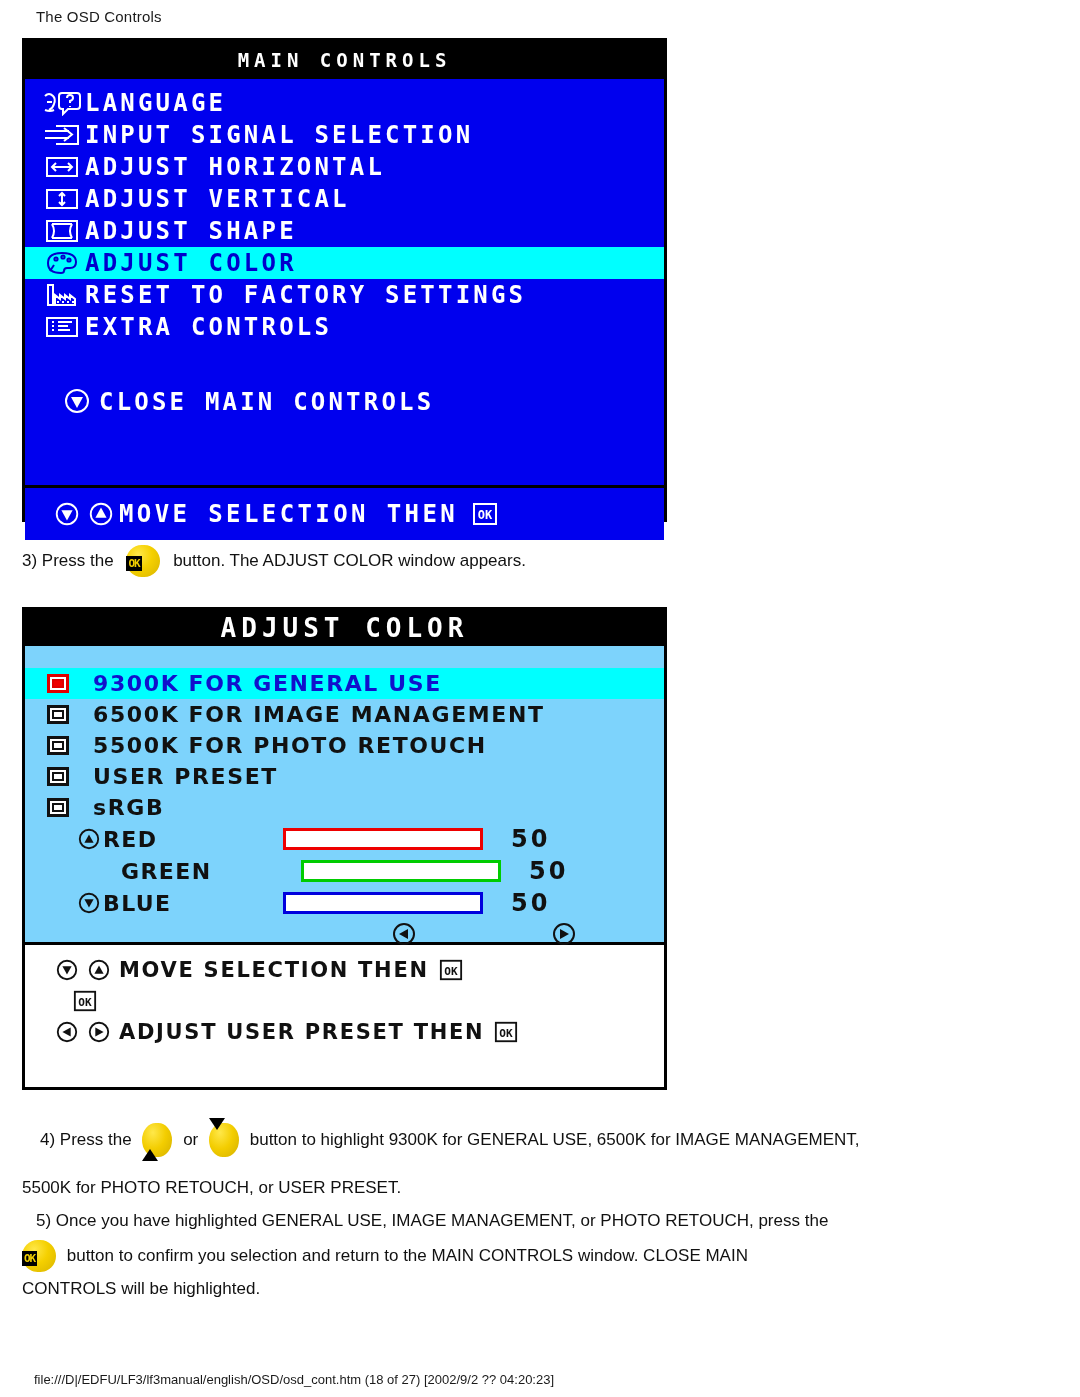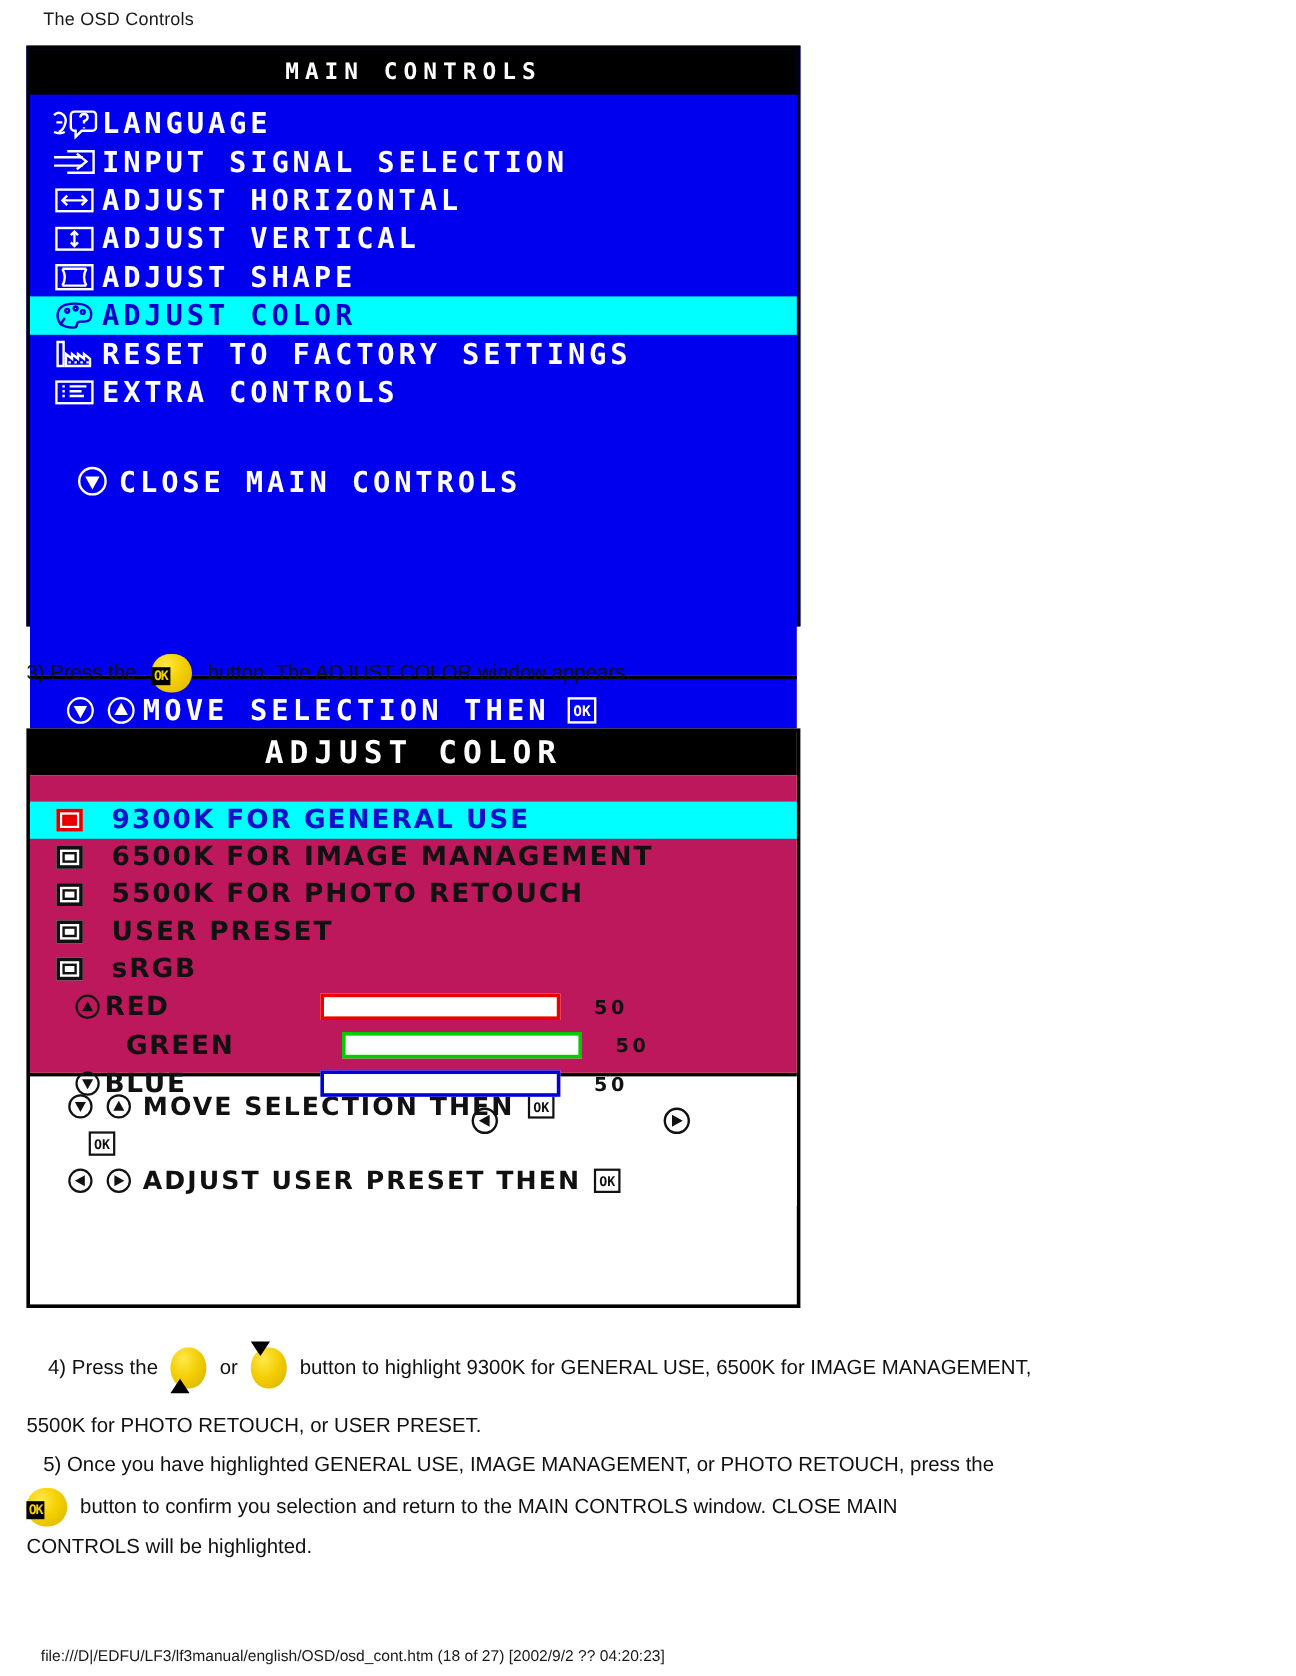--- a/index.html
+++ b/index.html
@@ -50,21 +50,21 @@
     height: 484px;
     background: #0000ee;
   }
   #main-controls .osd-title {
     font-size: 19px;
     line-height: 38px;
     height: 38px;
   }
   .mc-body {
     background: #0000ee;
-    height: 484px;
+    height: 406px;
     position: relative;
     box-sizing: border-box;
     padding-top: 8px;
     text-align: right;
   }
   .mc-footer {
     border-top: 3px solid #000000;
     background: #0000ee;
     height: 52px;
     position: relative;
@@ -119,23 +119,23 @@
     width: 645px;
     height: 483px;
     background: #ffffff;
   }
   #adjust-color .osd-title {
     font-size: 26px;
     line-height: 36px;
     height: 36px;
   }
   .ac-body {
-    height: 248px;
+    height: 296px;
     position: relative;
-    background: #be185d;
+    background: #7dd3fc;
     padding-top: 22px;
     box-sizing: border-box;
   }
   .ac-footer {
     border-top: 3px solid #000000;
     height: 111px;
     background: #ffffff;
     box-sizing: border-box;
     padding-top: 9px;
   }
@@ -174,40 +174,40 @@
     box-sizing: border-box;
   }
   .radio.on { border-color: #e00000; }
   .radio.on i { border-color: #e00000; background: #ee0000; }
 
   
   .sl-row {
     height: 32px;
     display: flex;
     align-items: center;
-    padding-left: 14px;
+    padding-left: 30px;
     color: #111111;
   }
   .sl-ico { width: 46px; min-width: 46px; display: flex; align-items: center; justify-content: flex-end; padding-right: 2px;}
   .sl-name {
     font-size: 22px; font-weight: bold; letter-spacing: 1.4px;
     width: 150px;
     font-family: "DejaVu Sans", sans-serif;
   }
   .sl-track {
     width: 200px; height: 22px;
     box-sizing: border-box;
     border: 3px solid #000;
     background: #ffffff;
     padding: 2px;
     margin-left: 30px;
   }
   .sl-fill { height: 100%; }
   .sl-val {
-    font-size: 16px; font-weight: bold; letter-spacing: 3px;
+    font-size: 24px; font-weight: bold; letter-spacing: 3px;
     margin-left: 28px;
     font-family: "DejaVu Sans", sans-serif;
   }
   .lr-row { height: 34px; position: relative; }
   .lr-row .lr-left  { position: absolute; left: 366px; top: 2px; }
   .lr-row .lr-right { position: absolute; left: 526px; top: 2px; }
 
   .ac-hint {
     display: flex; align-items: center;
     height: 31px;

